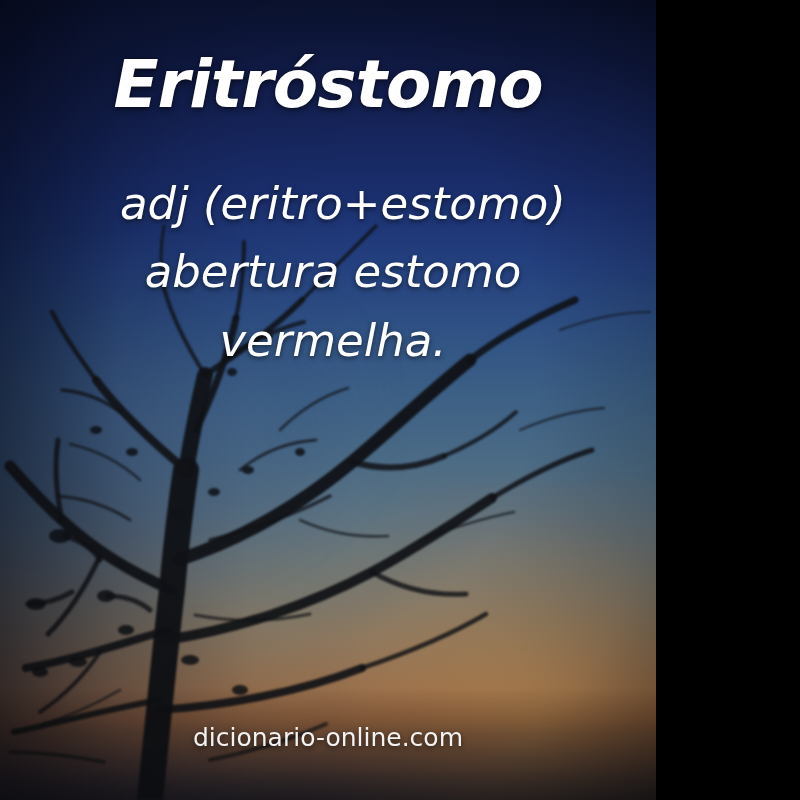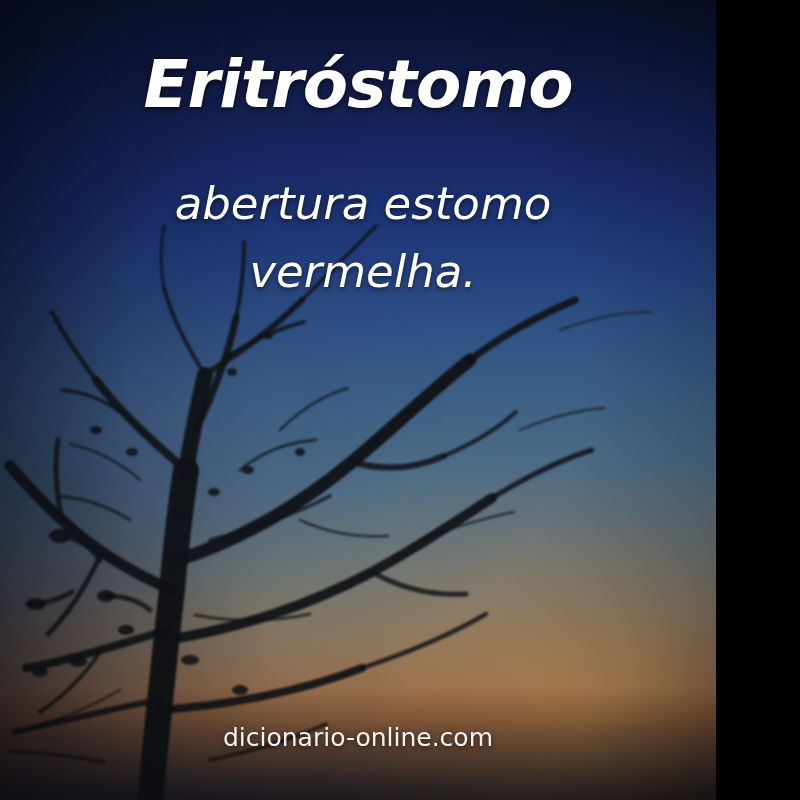--- a/index.html
+++ b/index.html
@@ -2,21 +2,21 @@
 <html><head>
 <meta charset="utf-8">
 <style>
   html, body {
     margin: 0;
     padding: 0;
     background: #000;
   }
   #card {
     position: relative;
-    width: 716px;
+    width: 656px;
     height: 800px;
     overflow: hidden;
     font-family: "DejaVu Sans", sans-serif;
   }
 
   
   .bg-sky {
     position: absolute;
     inset: 0;
     background:
@@ -247,20 +247,21 @@
       </g>
     </svg>
   </div>
 
   <div class="bg-vignette"></div>
 
   <div class="text-wrap">
     <div class="headword">Eritróstomo</div>
 
     <div class="definition">
+      <span class="line">adj (eritro+estomo)</span>
       <span class="line">abertura estomo</span>
       <span class="line">vermelha.</span>
     </div>
 
     <div class="site">dicionario-online.com</div>
   </div>
 
 </div>
 
 </body></html>

